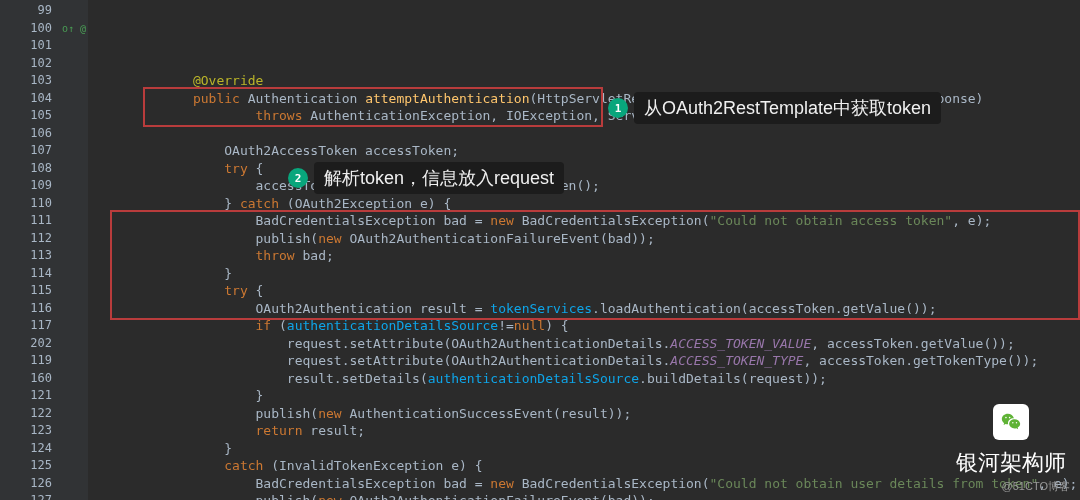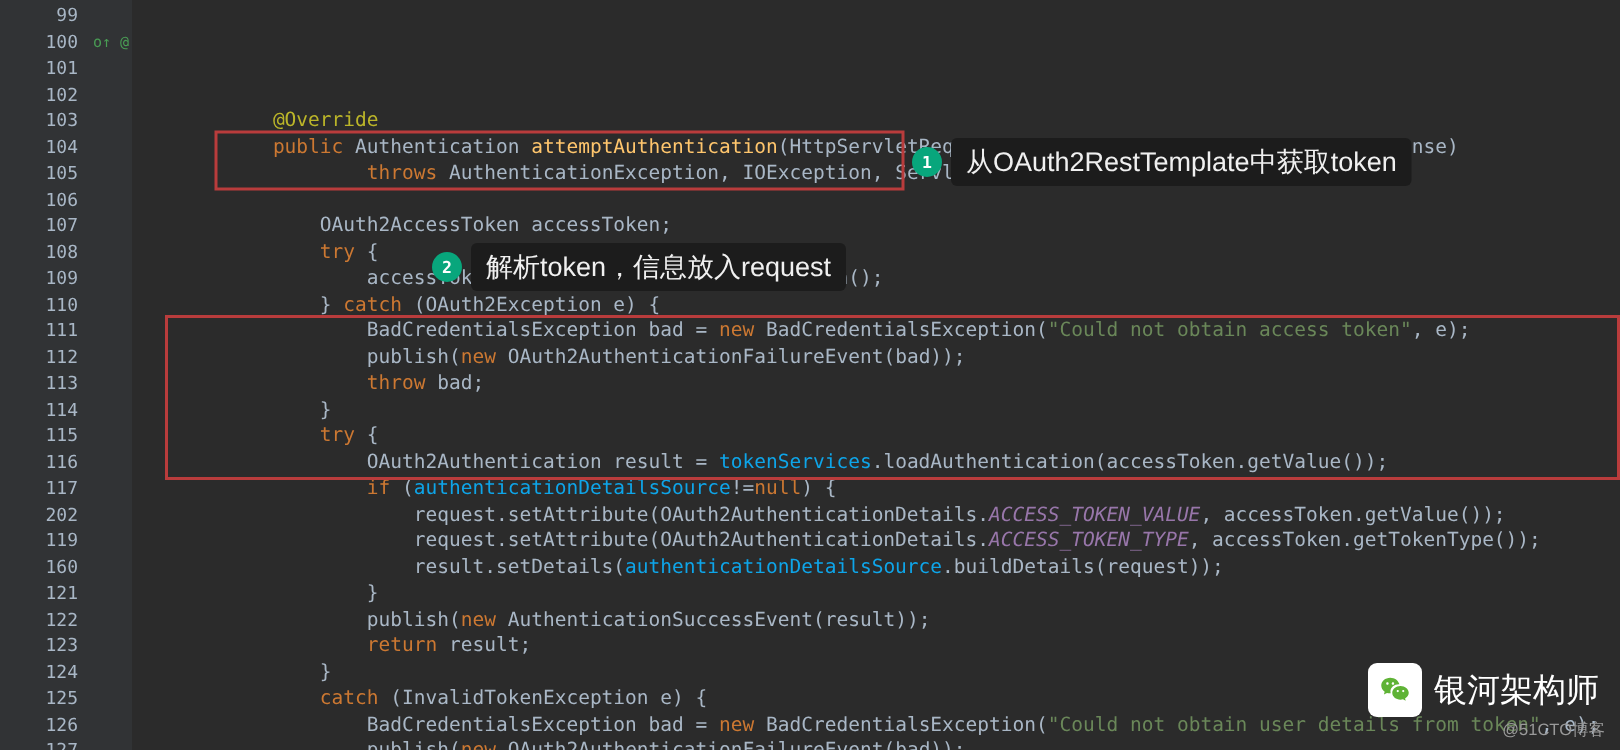--- a/index.html
+++ b/index.html
@@ -43,21 +43,21 @@
     color:#499c54;
     font-size: 10px;
   }
   .code {
     flex: 1;
     line-height: 17.5px;
     padding-top: 2px;
     white-space: pre;
     position: relative;
   }
-  .line { height: 17.5px; color:#a9b7c6; }
+  .line { height: 17.5px; color:#a9b7c6;padding-left:11px; }
   .k { color:#cc7832; }      
   .ann { color:#bbb529;margin-top:16px; }    
   .mth { color:#ffc66d; }    
   .str { color:#6a8759; }    
   .fld { color:#0ea5e9; }    
   .stc { color:#9876aa; font-style: italic; } 
   .ws { }
 
   .red-box-1 {
     position:absolute;
@@ -106,20 +106,21 @@
   }
   .brand {
     position:absolute;
     right: 14px; bottom: 22px;
     color:#fff;
     font-family: sans-serif;
     font-size:22px;
     display:flex;
     align-items:center;
     gap:8px;
+    flex-direction:column;
   }
   .chat-icon {
     width:36px; height:36px;
     border-radius:6px;
     background:#fff;
     display:flex; align-items:center; justify-content:center;
   }
   .chat-icon svg { width:22px; height:22px; fill:#5fb336; }
 </style>
 </head>

